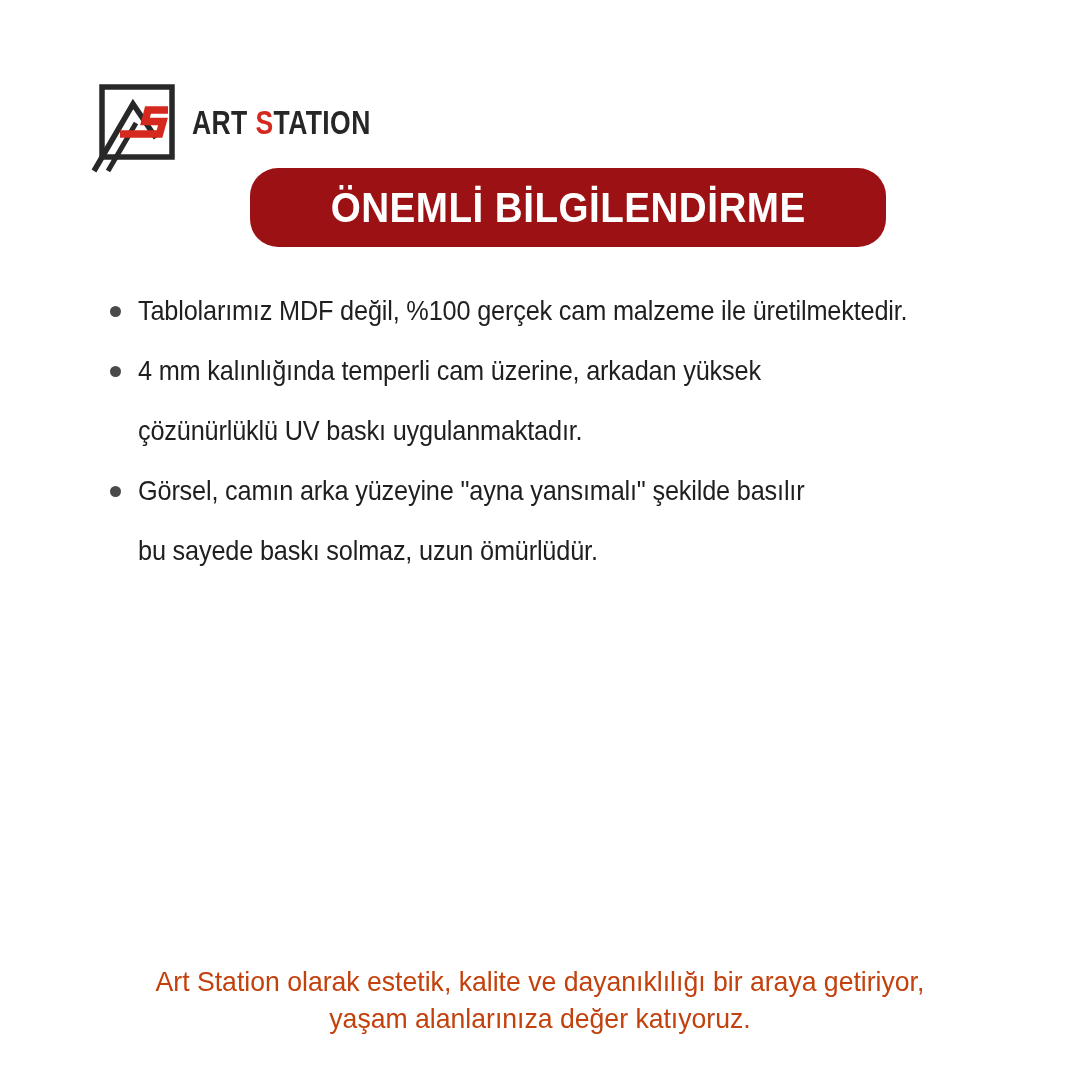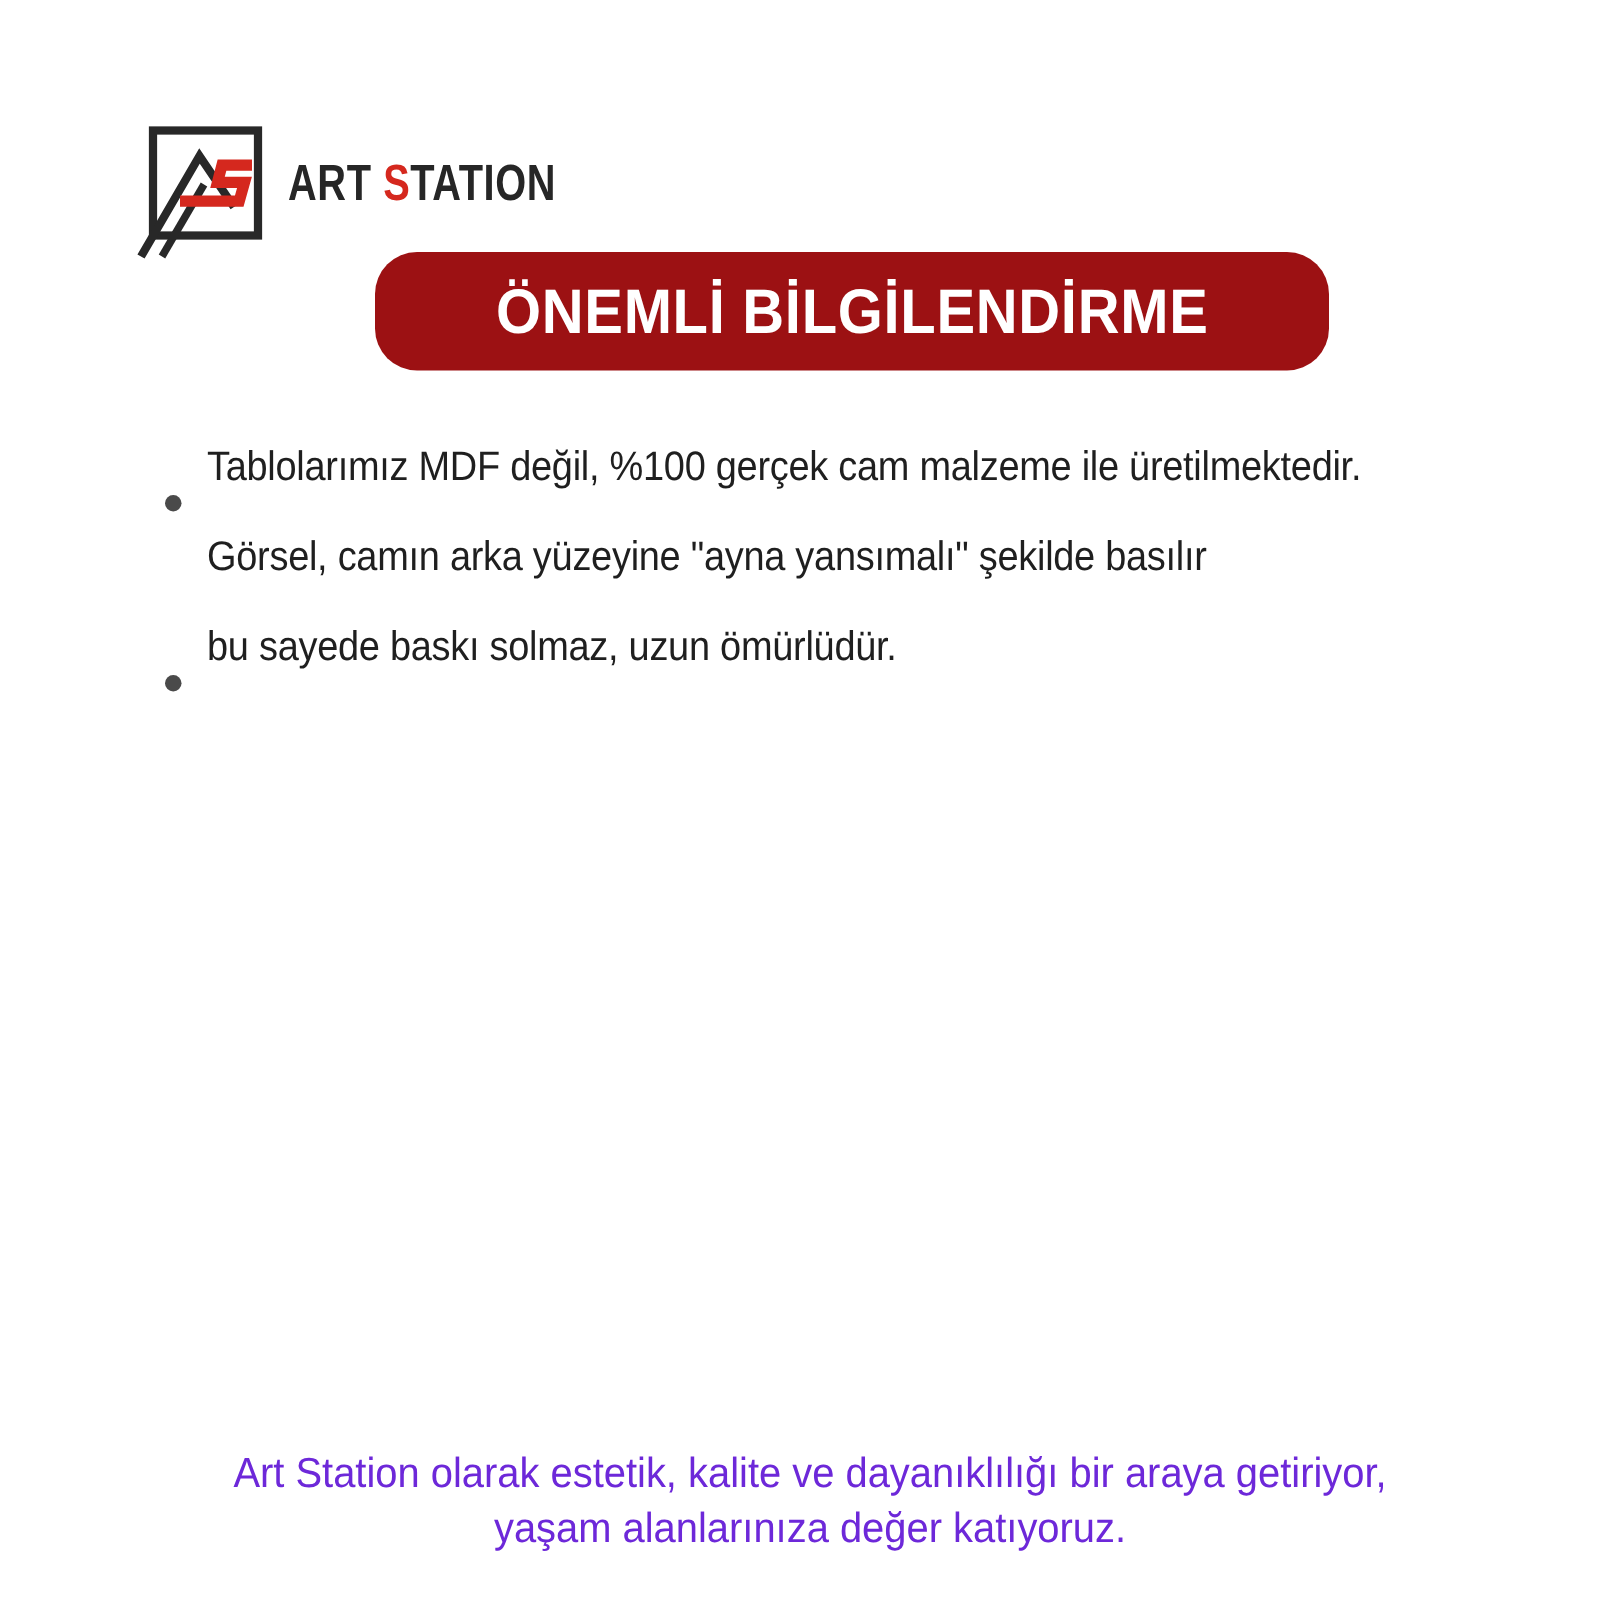--- a/index.html
+++ b/index.html
@@ -56,21 +56,21 @@
     transform: scaleX(0.92);
   }
 
   
   .info-list {
     position: absolute;
     left: 110px;
     top: 281px;
     list-style: none;
   }
-  .info-item { display: flex; align-items: flex-end; }
+  .info-item { display: flex; align-items: flex-start; }
   .bullet {
     flex: 0 0 auto;
     width: 11px;
     height: 11px;
     border-radius: 50%;
     background: #4a4a4a;
     margin: 25px 17px 0 0;
   }
   .item-text {
     font-size: 27.5px;
@@ -86,21 +86,21 @@
   }
 
   
   .footer {
     position: absolute;
     left: 0;
     top: 963px;
     width: 1080px;
     text-align: center;
     font-size: 28px;
-    color: #6d28d9;
+    color: #c2410c;
   }
   .footer .line {
     display: block;
     line-height: 37px;
     white-space: nowrap;
     transform: scaleX(0.95);
     transform-origin: center top;
   }
 </style>
 </head>
@@ -126,20 +126,27 @@
 <ul class="info-list">
   <li class="info-item">
     <span class="bullet"></span>
     <div class="item-text">
       <span class="line">Tablolarımız MDF değil, %100 gerçek cam malzeme ile üretilmektedir.</span>
     </div>
   </li>
   <li class="info-item">
     <span class="bullet"></span>
     <div class="item-text">
+      <span class="line">4 mm kalınlığında temperli cam üzerine, arkadan yüksek</span>
+      <span class="line">çözünürlüklü UV baskı uygulanmaktadır.</span>
+    </div>
+  </li>
+  <li class="info-item">
+    <span class="bullet"></span>
+    <div class="item-text">
       <span class="line">Görsel, camın arka yüzeyine "ayna yansımalı" şekilde basılır</span>
       <span class="line">bu sayede baskı solmaz, uzun ömürlüdür.</span>
     </div>
   </li>
 </ul>
 
 <footer class="footer">
   <span class="line">Art Station olarak estetik, kalite ve dayanıklılığı bir araya getiriyor,</span>
   <span class="line">yaşam alanlarınıza değer katıyoruz.</span>
 </footer>

